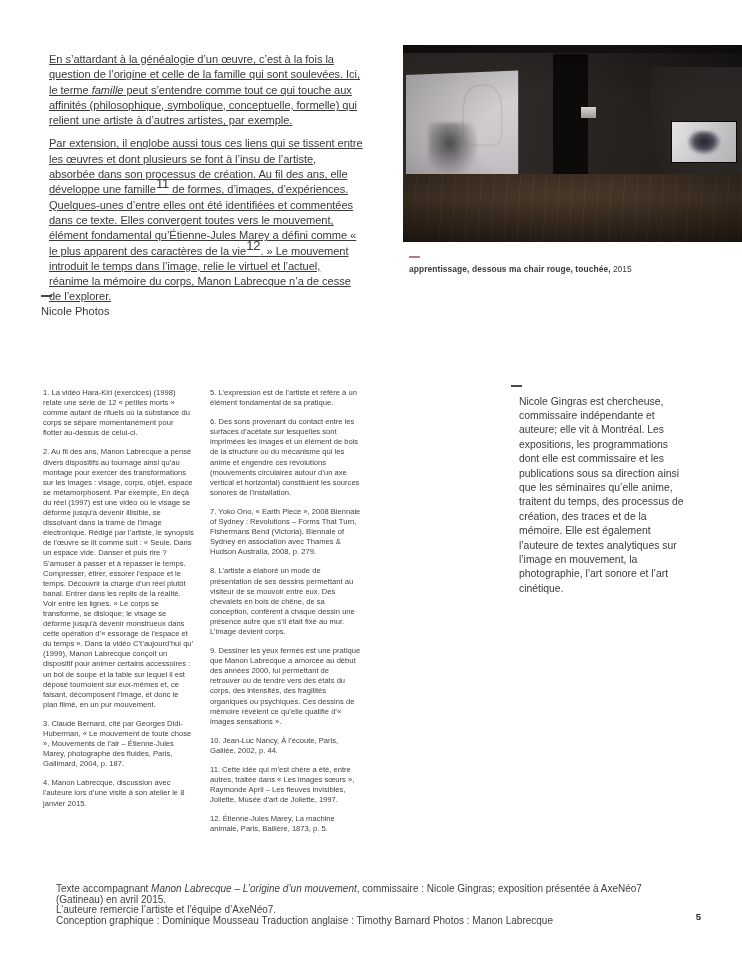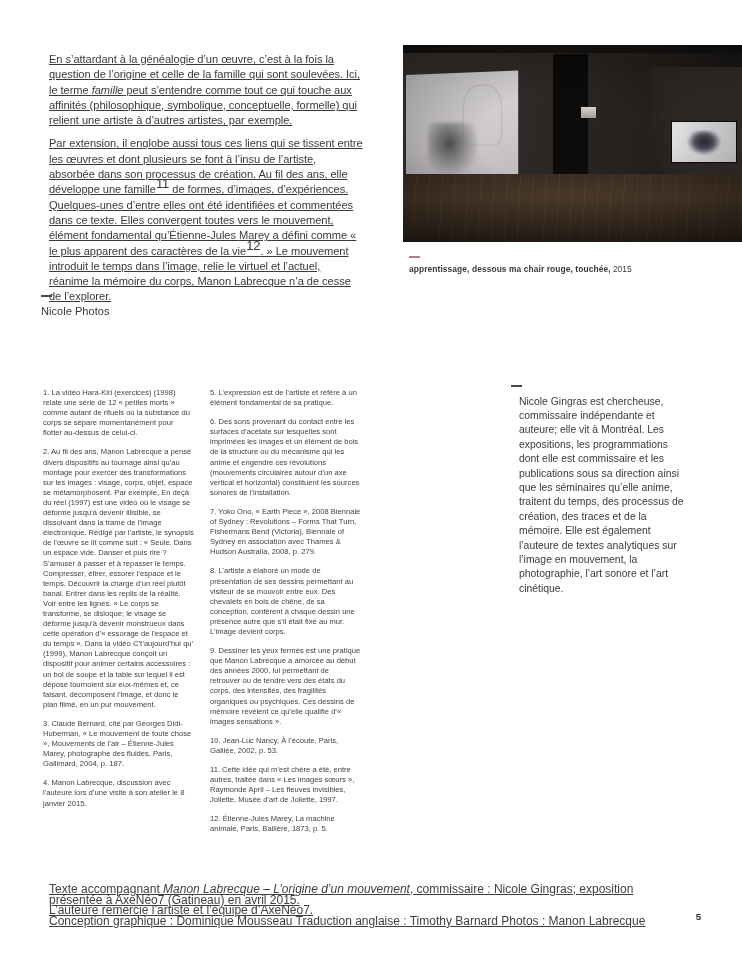--- a/index.html
+++ b/index.html
@@ -180,27 +180,26 @@
     font-size: 10.4px;
     line-height: 14.4px;
     color: #3a3a3c;
   }
   #bio-col .rule-dash { margin-bottom: 6px; }
   #bio-col p { margin: 8px; }
 
   
   #footer {
     position: absolute;
-    left: 49px;
+    left: 56px;
     top: 884px;
     width: 630px;
-    font-size: 12px;
+    font-size: 10px;
     line-height: 10.6px;
     color: #3f3f41;
-    text-decoration: underline;
   }
   #footer p { margin: 0; }
   #page-number {
     position: absolute;
     right: 41px;
     top: 911px;
     font-size: 9.6px;
     font-weight: bold;
     color: #2e2e30;
   }
@@ -251,21 +250,21 @@
     <p class="note">3. Claude Bernard, cité par Georges Didi-Huberman, « Le mouvement de toute chose », Mouvements de l’air – Étienne-Jules Marey, photographe des fluides, Paris, Gallimard, 2004, p. 187.</p>
     <p class="note">4. Manon Labrecque, discussion avec l’auteure lors d’une visite à son atelier le 8 janvier 2015.</p>
   </div>
 
   <div class="notes-col" id="notes-col-2">
     <p class="note">5. L’expression est de l’artiste et réfère à un élément fondamental de sa pratique.</p>
     <p class="note">6. Des sons provenant du contact entre les surfaces d’acétate sur lesquelles sont imprimées les images et un élément de bois de la structure ou du mécanisme qui les anime et engendre ces révolutions (mouvements circulaires autour d’un axe vertical et horizontal) constituent les sources sonores de l’installation.</p>
     <p class="note">7. Yoko Ono, « Earth Piece », 2008 Biennale of Sydney : Revolutions – Forms That Turn, Fishermans Bend (Victoria), Biennale of Sydney en association avec Thames &amp; Hudson Australia, 2008, p. 279.</p>
     <p class="note">8. L’artiste a élaboré un mode de présentation de ses dessins permettant au visiteur de se mouvoir entre eux. Des chevalets en bois de chêne, de sa conception, confèrent à chaque dessin une présence autre que s’il était fixé au mur. L’image devient corps.</p>
     <p class="note">9. Dessiner les yeux fermés est une pratique que Manon Labrecque a amorcée au début des années 2000, lui permettant de retrouver ou de tendre vers des états du corps, des intensités, des fragilités organiques ou psychiques. Ces dessins de mémoire révèlent ce qu’elle qualifie d’« images sensations ».</p>
-    <p class="note">10. Jean-Luc Nancy, À l’écoute, Paris, Galilée, 2002, p. 53.</p>
+    <p class="note">10. Jean-Luc Nancy, À l’écoute, Paris, Galilée, 2002, p. 44.</p>
     <p class="note">11. Cette idée qui m’est chère a été, entre autres, traitée dans « Les images sœurs », Raymonde April – Les fleuves invisibles, Joliette, Musée d’art de Joliette, 1997.</p>
     <p class="note">12. Étienne-Jules Marey, La machine animale, Paris, Bailière, 1873, p. 5.</p>
   </div>
 
   <div id="bio-col">
     <div class="rule-dash"></div>
     <p>Nicole Gingras est chercheuse, commissaire indépendante et auteure; elle vit à Montréal. Les expositions, les programmations dont elle est commissaire et les publications sous sa direction ainsi que les séminaires qu’elle anime, traitent du temps, des processus de création, des traces et de la mémoire. Elle est également l’auteure de textes analytiques sur l’image en mouvement, la photographie, l’art sonore et l’art cinétique.</p>
   </div>
 
   <div id="footer">

